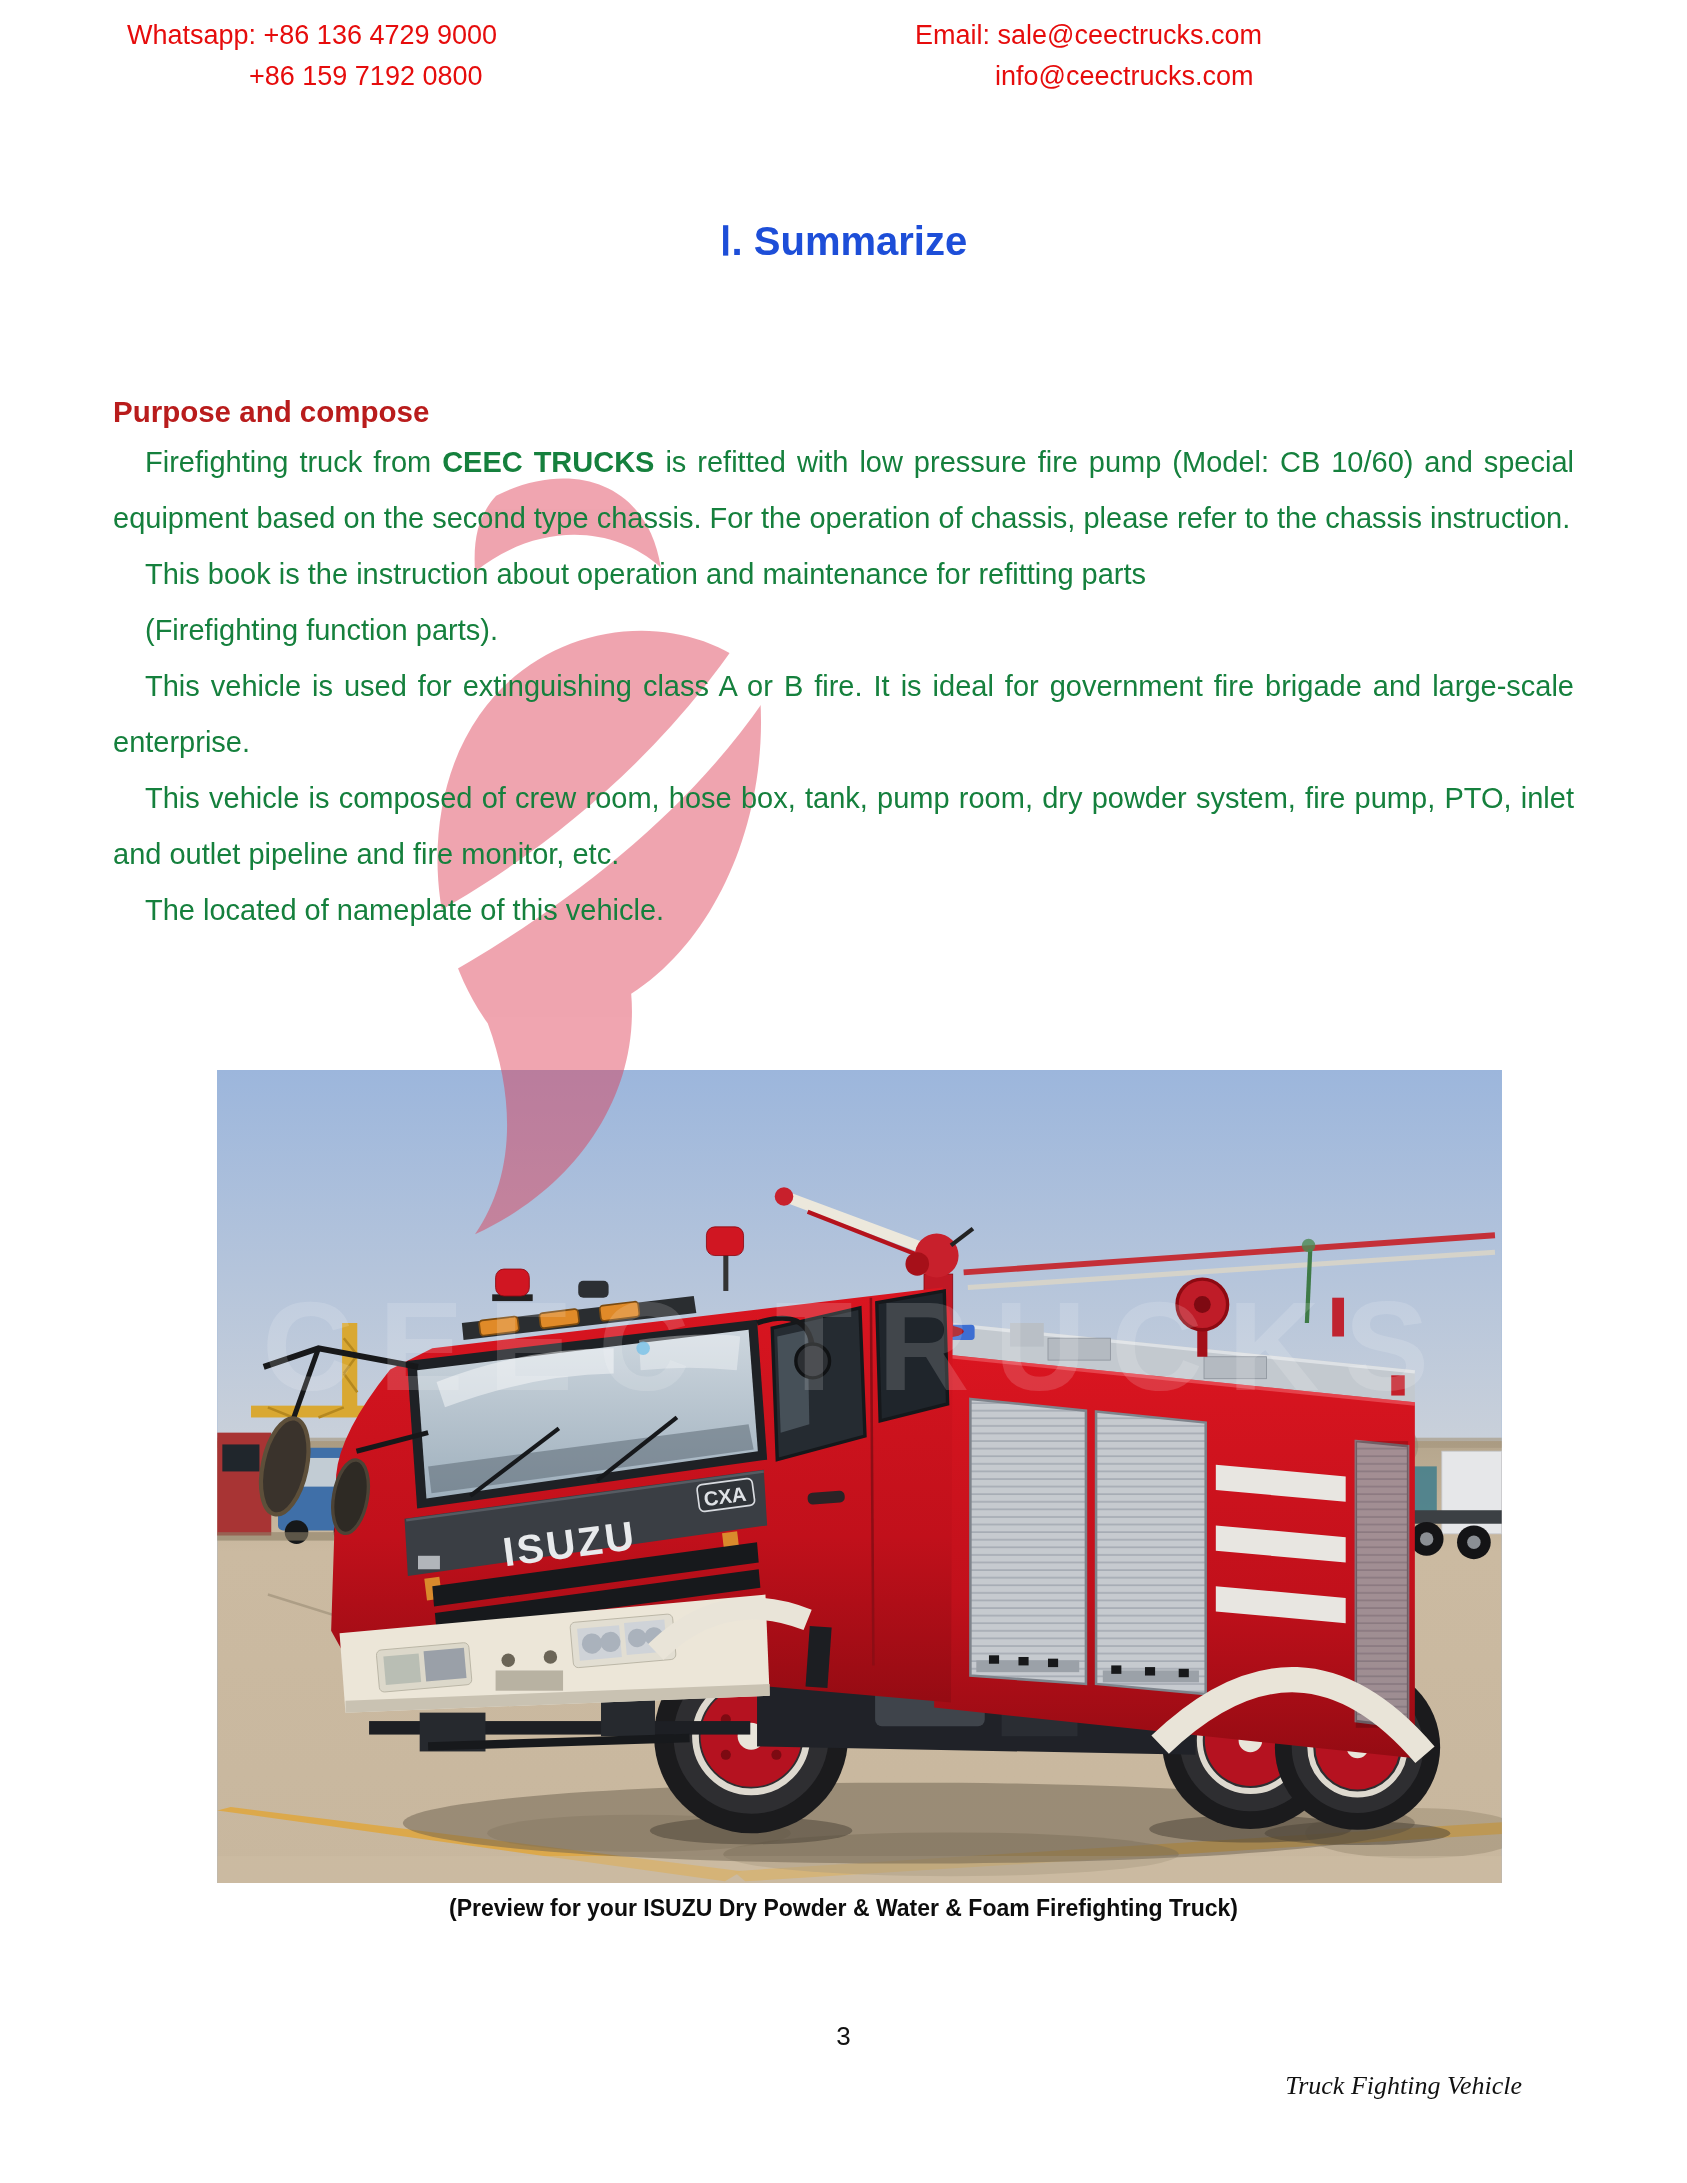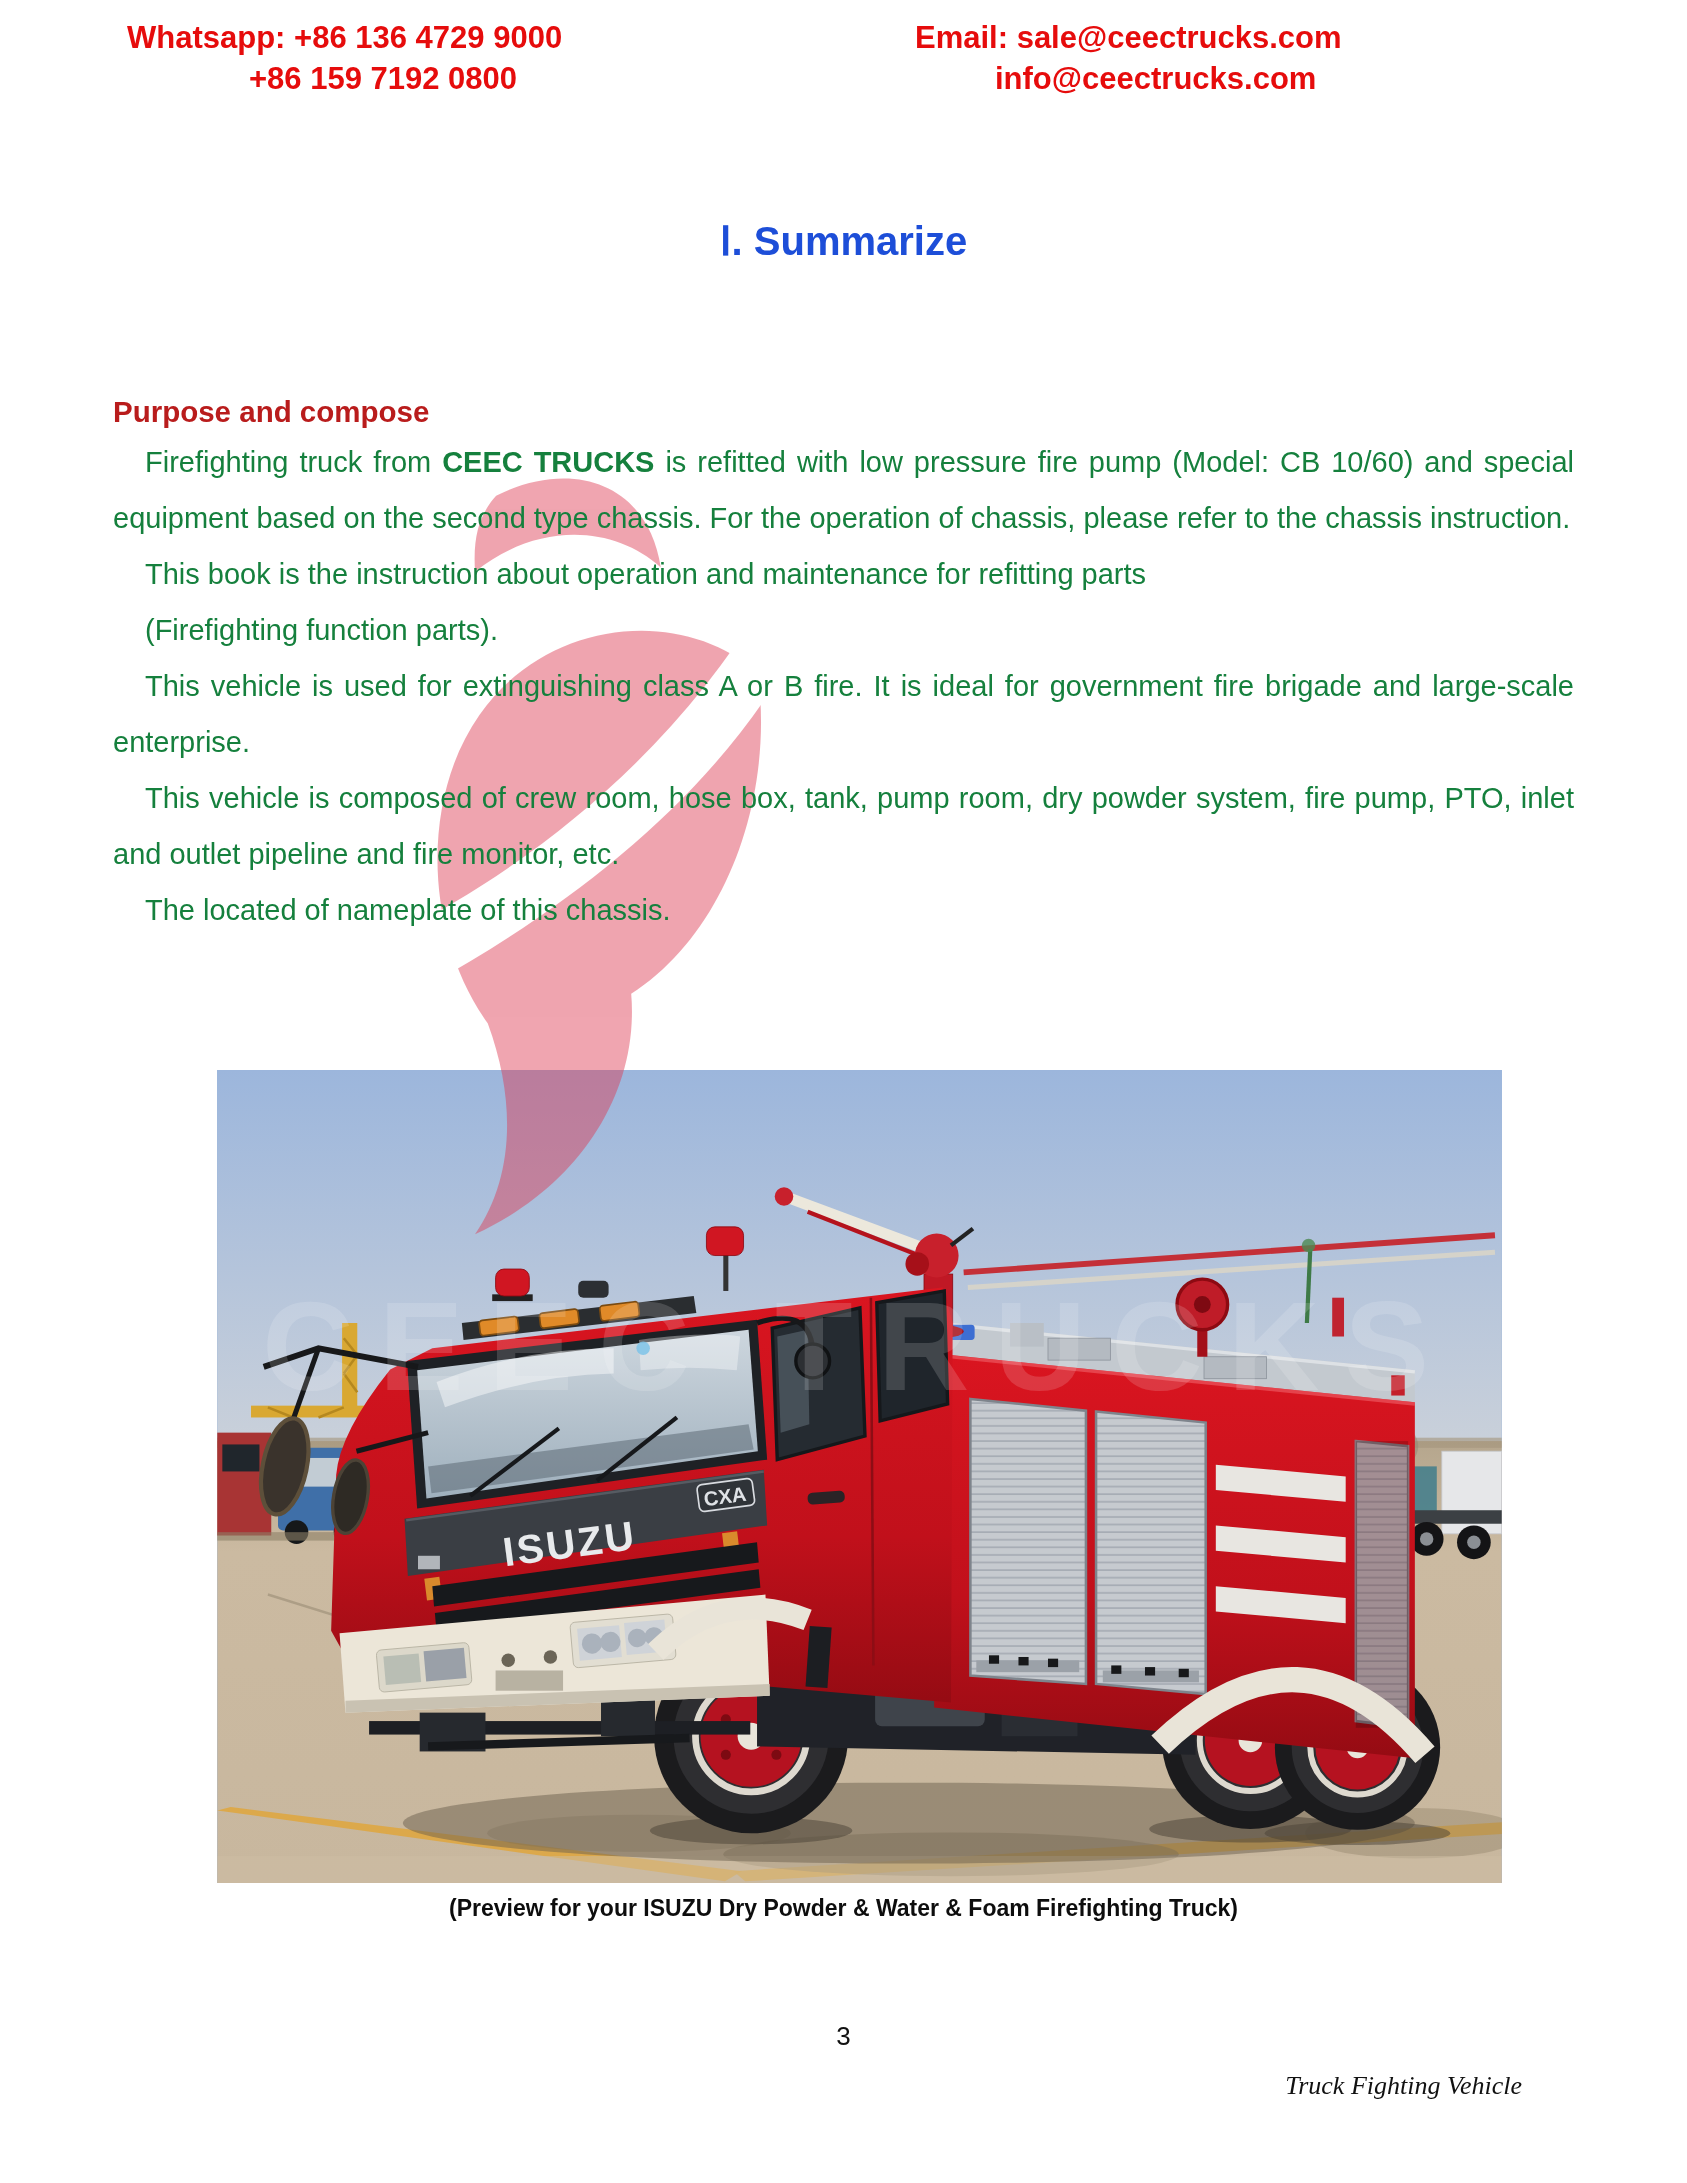--- a/index.html
+++ b/index.html
@@ -2,21 +2,21 @@
 <html style="--truck_red: #cd1420; --bumper_white: #ece6d8; --sky_top: #9cb6dc; --sky_bottom: #ccd2da; --ground: #c3b097; --shutter_silver: #c6cacf; --wheel_hub_red: #b51220; --header_color: #e60c0c; --wm_color: #dd3850;font-size:13.5px"><head>
 <meta charset="utf-8">
 <style>
   html,body{margin:0;padding:0;}
   body{
     width:1687px;height:2183px;position:relative;background:#ffffff;
     font-family:"Liberation Sans", sans-serif;color:#1a1a1a;overflow:hidden;
   }
   .abs{position:absolute;}
   
-  .contact{font-size:31px;color:var(--header_color,#e60c0c);white-space:nowrap;z-index:6;font-weight:bold;}
+  .contact{font-size:27px;color:var(--header_color,#e60c0c);white-space:nowrap;z-index:6;}
   
   .page-title{top:218px;left:0;right:0;text-align:center;font-size:40px;font-weight:bold;color:#1d4ed8;z-index:6;}
   
   .sec-head{top:395px;left:113px;font-size:29.5px;font-weight:bold;color:#b91c1c;z-index:6;}
   
   #paragraphs{top:434px;left:113px;width:1461px;z-index:6;position:absolute;}
   #paragraphs p{margin:0;font-size:29px;line-height:56px;text-align:justify;color:#15803d;}
   #paragraphs p.indent{text-indent:32px;}
   #paragraphs .b{font-weight:bold;}
   
@@ -42,21 +42,21 @@
 
 <div class="abs page-title">Ⅰ. Summarize</div>
 <div class="abs sec-head">Purpose and compose</div>
 
 <div id="paragraphs">
     <p class="indent"><span>Firefighting truck from </span><span class="b">CEEC TRUCKS</span><span> is refitted with low pressure fire pump (Model: CB 10/60) and special equipment based on the second type chassis. For the operation of chassis, please refer to the chassis instruction.</span></p>
     <p class="indent"><span>This book is the instruction about operation and maintenance for refitting parts</span></p>
     <p class="indent"><span>(Firefighting function parts).</span></p>
     <p class="indent"><span>This vehicle is used for extinguishing class A or B fire. It is ideal for government fire brigade and large-scale enterprise.</span></p>
     <p class="indent"><span>This vehicle is composed of crew room, hose box, tank, pump room, dry powder system, fire pump, PTO, inlet and outlet pipeline and fire monitor, etc.</span></p>
-    <p class="indent"><span>The located of nameplate of this chassis.</span></p>
+    <p class="indent"><span>The located of nameplate of this vehicle.</span></p>
   </div>
 
 <div class="abs photo">
 <svg width="1285" height="813" viewBox="0 0 1523 964" xmlns="http://www.w3.org/2000/svg">
   <defs>
     <linearGradient id="sky" x1="0" y1="0" x2="0" y2="1">
       <stop offset="0" stop-color="#9cb6dc"></stop>
           <stop offset="1" stop-color="#ccd2da"></stop>
     </linearGradient>
     <linearGradient id="gnd" x1="0" y1="0" x2="0" y2="1">

